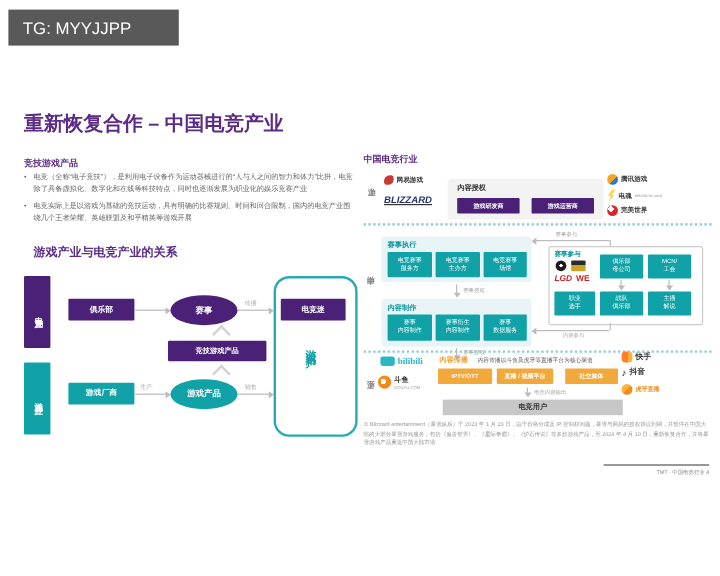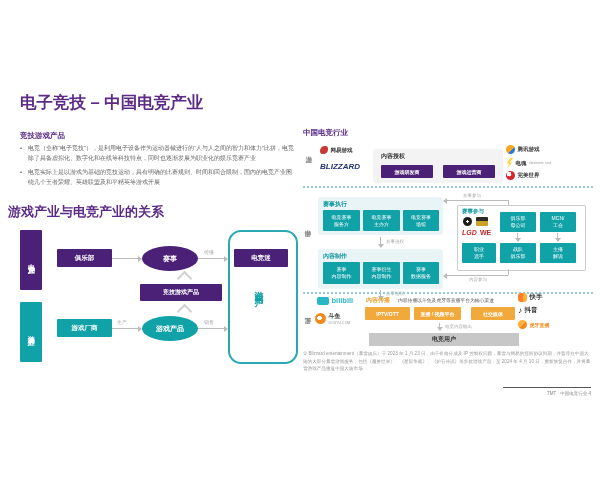--- a/index.html
+++ b/index.html
@@ -35,30 +35,31 @@
   .dotted{position:absolute;border-top:2px dotted #8FCDD0;height:0;}
   .logo{position:absolute;display:flex;align-items:center;gap:2.5px;white-space:nowrap;}
   .logotxt{font-size:5.5px;font-weight:bold;color:#333;}
   .sub{font-size:3.5px;color:#999;font-weight:normal;}
 </style>
 </head>
 <body>
 
 <div id="canvas">
 
-
-  <div class="abs ptitle" style="left:20px;top:92px;font-size:16.5px;">电子竞技 – 中国电竞产业</div>
+  <div class="abs wmark" style="left:7px;top:8px;width:130px;height:30px;padding-left:12px;font-size:14px;">TG: MYYJJPP</div>
+
+  <div class="abs ptitle" style="left:20px;top:92px;font-size:16.5px;">重新恢复合作 – 中国电竞产业</div>
 
   <div class="abs ptitle" style="left:20px;top:131px;font-size:7.5px;">竞技游戏产品</div>
   <div class="abs" style="left:20px;top:144px;width:277px;font-size:6px;color:#666;">
     <div class="bullet">电竞（全称“电子竞技”），是利用电子设备作为运动器械进行的“人与人之间的智力和体力”比拼，电竞除了具备虚拟化、数字化和在线等科技特点，同时也逐渐发展为职业化的娱乐竞赛产业</div>
     <div class="bullet">电竞实际上是以游戏为基础的竞技运动，具有明确的比赛规则、时间和回合限制，国内的电竞产业围绕几个王者荣耀、英雄联盟及和平精英等游戏开展</div>
   </div>
 
-  <div class="abs ptitle" style="left:8px;top:203px;font-size:13px;">游戏产业与电竞产业的关系</div>
+  <div class="abs ptitle" style="left:28px;top:203px;font-size:10px;">游戏产业与电竞产业的关系</div>
 
   <div class="abs" style="left:20px;top:222px;width:276px;height:142px;">
     <div class="abs pbtn vtext" style="left:0;top:8px;width:22px;height:60px;font-size:7px;font-weight:bold;letter-spacing:1px;">电竞产业</div>
     <div class="abs tbtn vtext" style="left:0;top:80px;width:22px;height:60px;font-size:7px;font-weight:bold;letter-spacing:1px;">游戏产业</div>
 
     <div class="abs pbtn" style="left:37px;top:27px;width:55px;height:18px;font-size:6.5px;font-weight:bold;">俱乐部</div>
     <div class="harrow" style="left:92px;top:36px;width:29px;"></div>
     <div class="abs pbtn" style="left:122px;top:24px;width:56px;height:25px;border-radius:50%;font-size:7px;font-weight:bold;">赛事</div>
     <div class="lbl" style="left:184px;top:27px;font-size:5px;">传播</div>
     <div class="harrow" style="left:178px;top:36px;width:29px;"></div>
@@ -80,21 +81,21 @@
   </div>
 
   <div class="abs" style="left:303px;top:127px;width:292px;height:222px;">
     <div class="abs ptitle" style="left:0;top:1px;font-size:7.5px;">中国电竞行业</div>
 
     <div class="abs vtext" style="left:1px;top:24px;font-size:6.5px;font-weight:bold;color:#888;">上游</div>
     <div class="logo" style="left:17px;top:19px;">
       <span style="width:8px;height:8px;background:#C73A34;border-radius:60% 30% 55% 35%;"></span>
       <span class="logotxt">网易游戏</span>
     </div>
-    <div class="logo" style="left:17px;top:35px;">
+    <div class="logo" style="left:17px;top:35px;text-decoration:underline;">
       <span style="font-size:8px;font-weight:bold;font-style:italic;color:#223375;">BLIZZARD</span>
     </div>
     <div class="abs graybox" style="left:70px;top:22px;width:130px;height:34px;">
       <div class="abs" style="left:8px;top:3px;font-size:6px;font-weight:bold;color:#333;">内容授权</div>
       <div class="abs pbtn" style="left:8px;top:16px;width:52px;height:13px;font-size:5px;font-weight:bold;">游戏研发商</div>
       <div class="abs pbtn" style="left:70px;top:16px;width:52px;height:13px;font-size:5px;font-weight:bold;">游戏运营商</div>
     </div>
     <div class="logo" style="left:203px;top:18px;">
       <span style="width:9px;height:9px;border-radius:50%;background:linear-gradient(135deg,#F5A623 58%,#2B7BD6 58%);"></span>
       <span class="logotxt">腾讯游戏</span>
@@ -158,21 +159,21 @@
     <div class="lbl" style="left:160px;top:66px;">赛事参与</div>
     <div class="hline hlineL" style="left:141px;top:73px;width:64px;"></div>
     <div class="vline" style="left:205px;top:73px;height:5px;"></div>
     <div class="vline" style="left:205px;top:142px;height:6px;"></div>
     <div class="hline hlineL" style="left:141px;top:148px;width:64px;"></div>
     <div class="lbl" style="left:166px;top:150px;">内容参与</div>
 
     <div class="dotted" style="left:0;top:165px;width:290px;"></div>
 
     <div class="abs vtext" style="left:0;top:185px;font-size:6.5px;font-weight:bold;color:#888;">下游</div>
-    <div class="logo" style="left:14px;top:169px;">
+    <div class="logo" style="left:14px;top:169px;font-family:Liberation Serif, serif;">
       <span style="width:12px;height:8px;background:#29B6C5;border-radius:2px;"></span>
       <span style="font-size:7.5px;font-weight:bold;color:#29B6C5;">bilibili</span>
     </div>
     <div class="logo" style="left:12px;top:185px;">
       <span style="width:11px;height:11px;border-radius:50%;background:radial-gradient(circle at 40% 45%,#fff 0 25%,#F28A1E 26%);"></span>
       <span>
         <span class="logotxt" style="display:block;font-size:6px;">斗鱼</span>
         <span class="sub" style="display:block;">DOUYU.COM</span>
       </span>
     </div>

